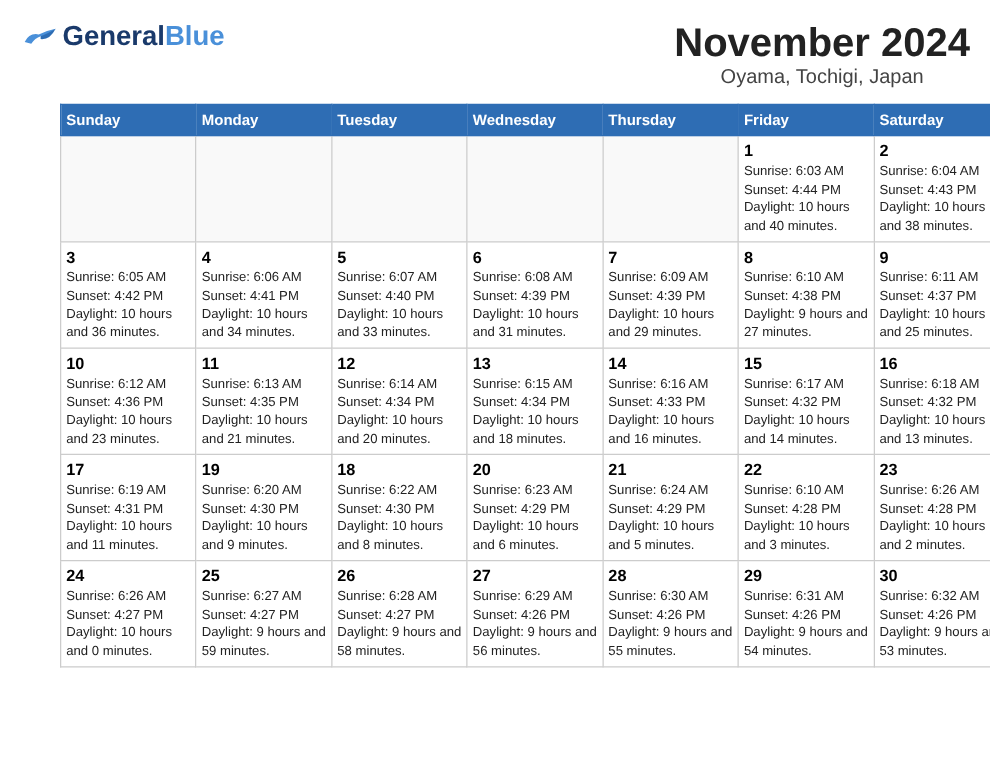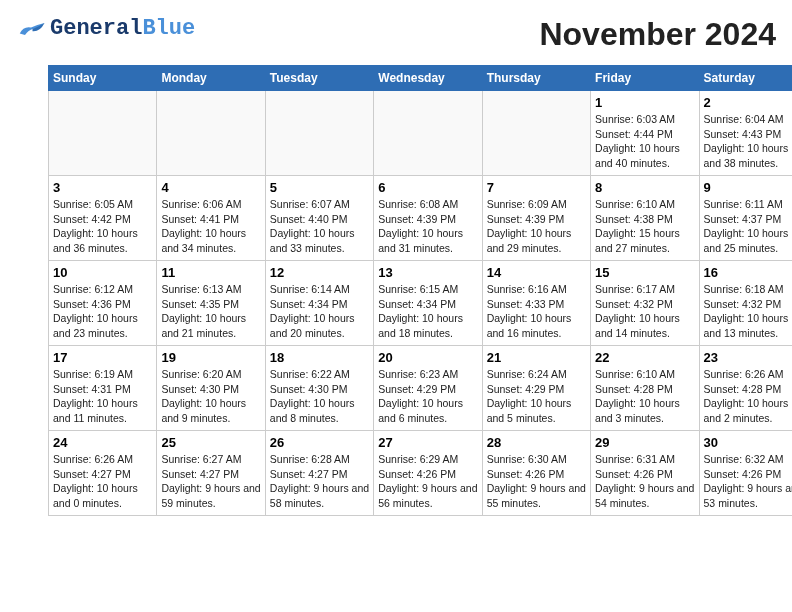--- a/index.html
+++ b/index.html
@@ -13,21 +13,20 @@
     .header {
       display: flex;
       justify-content: space-between;
       align-items: flex-start;
       margin-bottom: 12px;
     }
     .logo {
       display: flex;
       flex-direction: column;
       align-items: flex-start;
-      font-family: Liberation Mono, monospace;
     }
     .logo-bird {
       width: 30px;
       height: 18px;
       display: inline-block;
     }
     .logo-row {
       display: flex;
       align-items: center;
       gap: 4px;
@@ -92,20 +91,21 @@
     <div class="logo-row">
       <svg class="logo-bird" viewBox="0 0 40 24" xmlns="http://www.w3.org/2000/svg">
         <path d="M5 18 Q10 8 20 10 Q28 6 38 4 Q30 12 22 12 Q16 14 12 20 Z" fill="#4a90d9"></path>
         <path d="M22 12 Q28 10 38 4 Q32 16 22 15 Z" fill="#2e6db4"></path>
       </svg>
       <span style="font-size:22px;font-weight:bold;color:#1a3a6b;">General<span style="color:#4a90d9;">Blue</span></span>
     </div>
   </div>
   <div class="title-block">
     <div class="month-title">November 2024</div>
+    <div class="location">Oyama, Tochigi, Japan</div>
   </div>
 </div>
 
 <table class="calendar">
   <thead>
     <tr>
     <th>Sunday</th>
         <th>Monday</th>
         <th>Tuesday</th>
         <th>Wednesday</th>
@@ -177,21 +177,21 @@
             <div>Sunrise: 6:09 AM</div>
             <div>Sunset: 4:39 PM</div>
             <div>Daylight: 10 hours and 29 minutes.</div>
           </div>
         </td>
         <td>
           <span class="day-num">8</span>
           <div class="day-info">
             <div>Sunrise: 6:10 AM</div>
             <div>Sunset: 4:38 PM</div>
-            <div>Daylight: 15 hours and 27 minutes.</div>
+            <div>Daylight: 9 hours and 27 minutes.</div>
           </div>
         </td>
         <td>
           <span class="day-num">9</span>
           <div class="day-info">
             <div>Sunrise: 6:11 AM</div>
             <div>Sunset: 4:37 PM</div>
             <div>Daylight: 10 hours and 25 minutes.</div>
           </div>
         </td>

